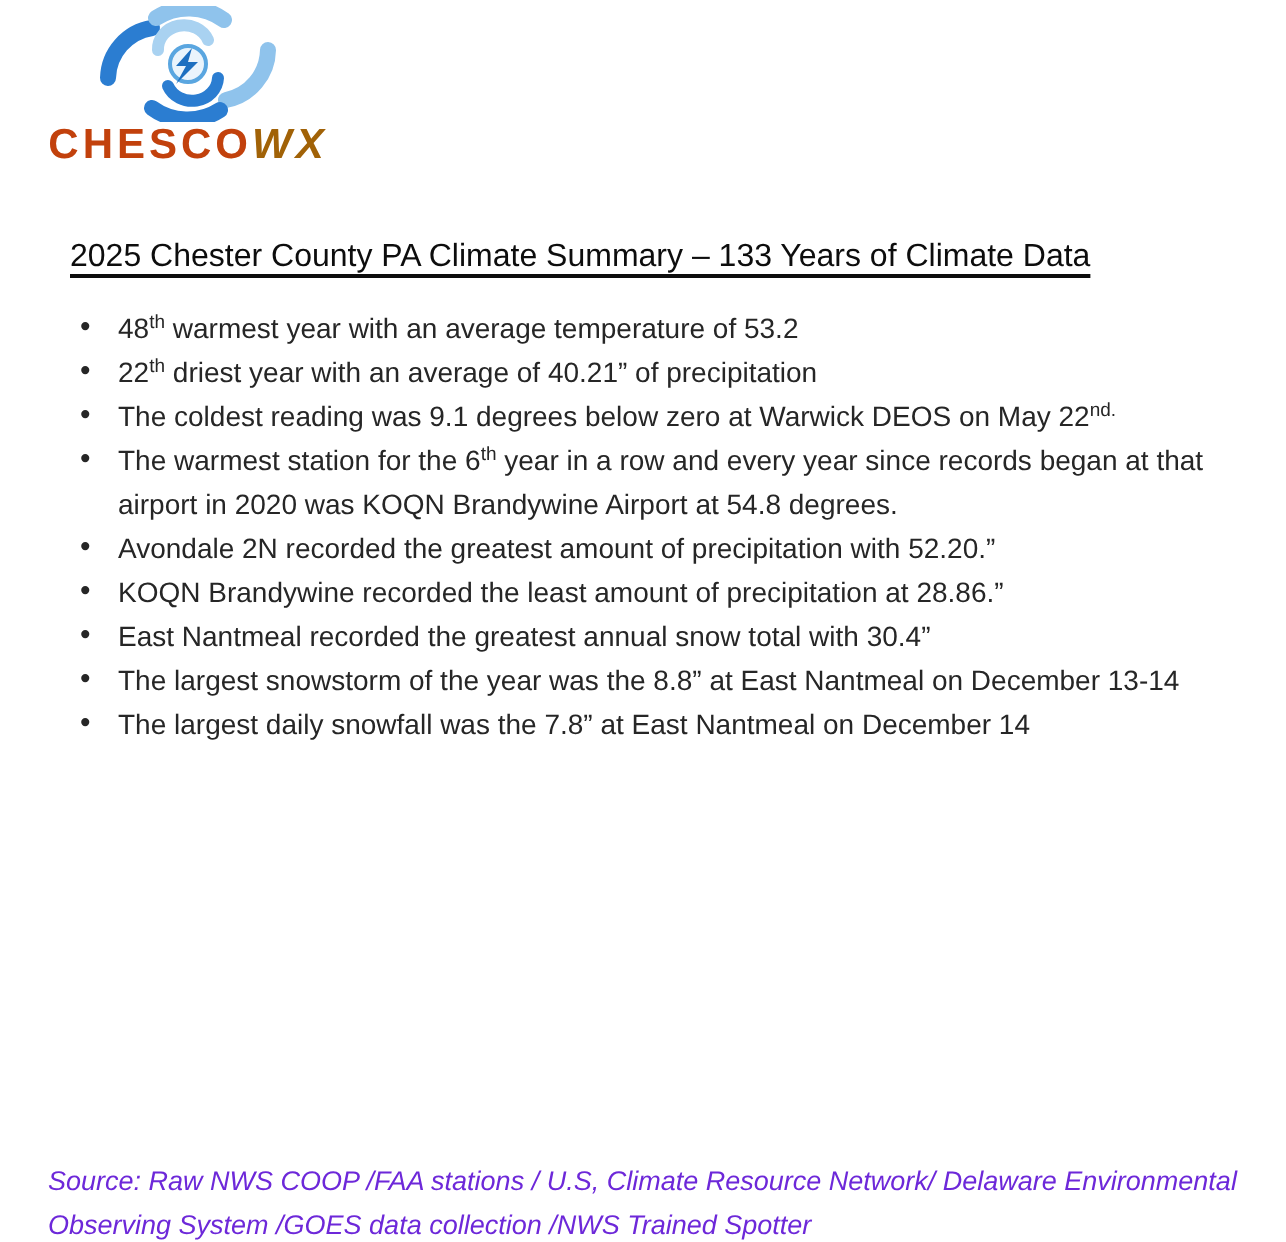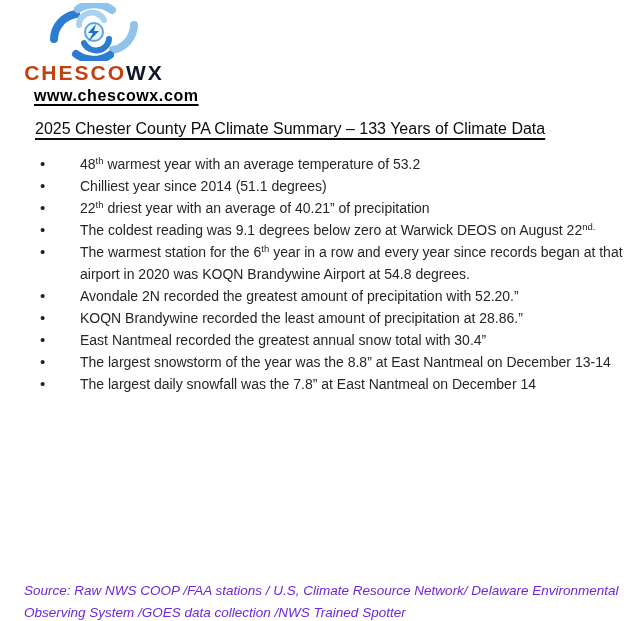--- a/index.html
+++ b/index.html
@@ -20,21 +20,21 @@
   .logo svg { display:block; margin:0 auto; }
   .logo-text {
     font-weight:bold;
     font-size:21px;
     letter-spacing:2px;
     line-height:22px;
     margin-top:1px;
     white-space:nowrap;
   }
   .brand-primary  { color:#c2410c; }
-  .brand-secondary{ color:#0f172a; }
+  .brand-secondary{ color:#a16207;font-style:italic; }
 
   
   .website {
     position:absolute; left:34px; top:87px;
     font-weight:bold; font-size:16px;
     letter-spacing:0.6px;
     color:#000000;
     text-decoration:underline;
     text-decoration-thickness:2px;
     text-underline-offset:3px;
@@ -55,21 +55,21 @@
 
   
   ul.summary {
     position:absolute; left:0; top:153px;
     width:637px;
     margin:0; padding:0;
     list-style:none;
   }
   ul.summary li {
     position:relative;
-    padding-left:80px; padding-right:6px;
+    padding-left:59px; padding-right:6px;
     font-size:14px; line-height:22px;
     color:#262626;
   }
   ul.summary li::before {
     content:"\2022";
     position:absolute; left:40px; top:0;
     font-size:15px; line-height:22px;
     color:#262626;
   }
   ul.summary sup {
@@ -107,29 +107,27 @@
         <path d="M63 36 A 13 12 0 0 1 38 40" stroke="#2b7dd1" stroke-width="6"></path>
       </g>
       <circle cx="48" cy="29" r="9" fill="#eaf4fc" stroke="#5aa6e0" stroke-width="2"></circle>
       <path d="M50 21 l-8 9 h5 l-5 9 11-11 h-5 z" fill="#1d6fc0"></path>
     </svg>
     <div class="logo-text">
       <span class="brand-primary">CHESCO</span><span class="brand-secondary">WX</span>
     </div>
   </div>
 
-  <a class="website">www.chescowx.com</a>
 
   <h1 class="title">2025 Chester County PA Climate Summary – 133 Years of Climate Data</h1>
 
   <ul class="summary">
     <li><span>48</span><sup>th</sup><span> warmest year with an average temperature of 53.2</span></li>
-    <li><span>Chilliest year since 2014 (51.1 degrees)</span><sup></sup><span></span></li>
     <li><span>22</span><sup>th</sup><span> driest year with an average of 40.21” of precipitation</span></li>
-    <li><span>The coldest reading was 9.1 degrees below zero at Warwick DEOS on August 22</span><sup>nd.</sup><span></span></li>
+    <li><span>The coldest reading was 9.1 degrees below zero at Warwick DEOS on May 22</span><sup>nd.</sup><span></span></li>
     <li><span>The warmest station for the 6</span><sup>th</sup><span> year in a row and every year since records began at that airport in 2020 was KOQN Brandywine Airport at 54.8 degrees.</span></li>
     <li><span>Avondale 2N recorded the greatest amount of precipitation with 52.20.”</span><sup></sup><span></span></li>
     <li><span>KOQN Brandywine recorded the least amount of precipitation at 28.86.”</span><sup></sup><span></span></li>
     <li><span>East Nantmeal recorded the greatest annual snow total with 30.4”</span><sup></sup><span></span></li>
     <li><span>The largest snowstorm of the year was the 8.8” at East Nantmeal on December 13-14</span><sup></sup><span></span></li>
     <li><span>The largest daily snowfall was the 7.8” at East Nantmeal on December 14</span><sup></sup><span></span></li>
   </ul>
 
   <p class="source">Source: Raw NWS COOP /FAA stations / U.S, Climate Resource Network/ Delaware Environmental Observing System /GOES data collection /NWS Trained Spotter</p>
 

